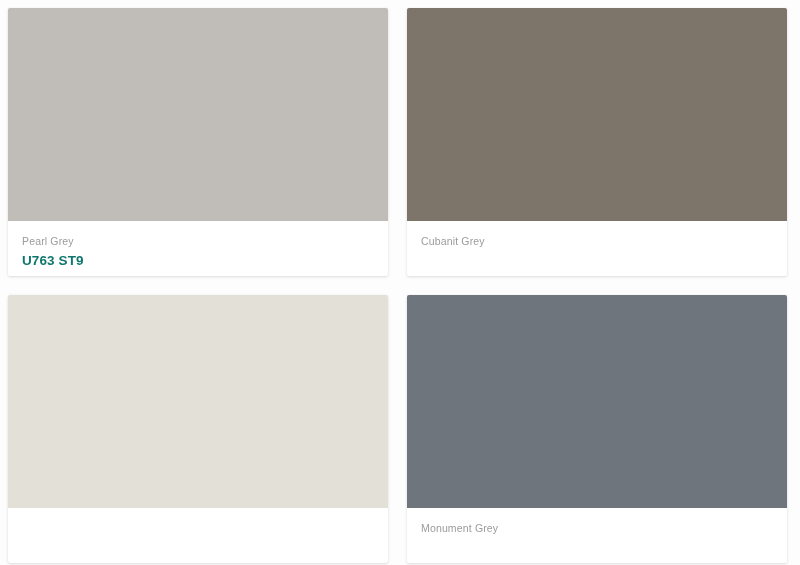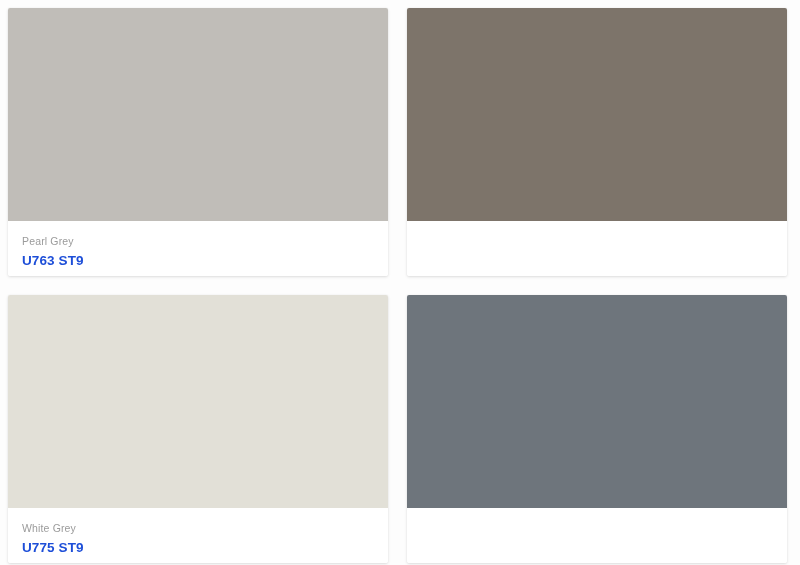--- a/index.html
+++ b/index.html
@@ -56,21 +56,21 @@
     line-height: 13px;
     color: #9b9b9b;
     letter-spacing: 0.15px;
     font-weight: 400;
     margin: 0 0 4px 0;
   }
 
   .swatch-code {
     font-size: 13.5px;
     line-height: 17px;
-    color: #1d4ed8;
+    color: #0f766e;
     font-weight: 700;
     letter-spacing: 0.1px;
     margin: 0;
   }
 </style>
 </head>
 <body style="background-color: rgb(253, 253, 253);">
 
 <div class="swatch-grid">
 
@@ -78,30 +78,28 @@
     <div class="swatch-color" style="background-color: rgb(192, 189, 184);"></div>
     <div class="swatch-footer">
       <p class="swatch-name">Pearl Grey</p>
       <p class="swatch-code">U763 ST9</p>
     </div>
   </div>
 
   <div class="swatch-card">
     <div class="swatch-color" style="background-color: rgb(125, 116, 106);"></div>
     <div class="swatch-footer">
+      <p class="swatch-name">Cubanit Grey</p>
     </div>
   </div>
 
   <div class="swatch-card">
     <div class="swatch-color" style="background-color: rgb(226, 224, 215);"></div>
-    <div class="swatch-footer">
-      <p class="swatch-name">White Grey</p>
-      <p class="swatch-code">U775 ST9</p>
-    </div>
   </div>
 
   <div class="swatch-card">
     <div class="swatch-color" style="background-color: rgb(110, 117, 124);"></div>
     <div class="swatch-footer">
+      <p class="swatch-name">Monument Grey</p>
     </div>
   </div>
 
 </div>
 
 </body></html>

